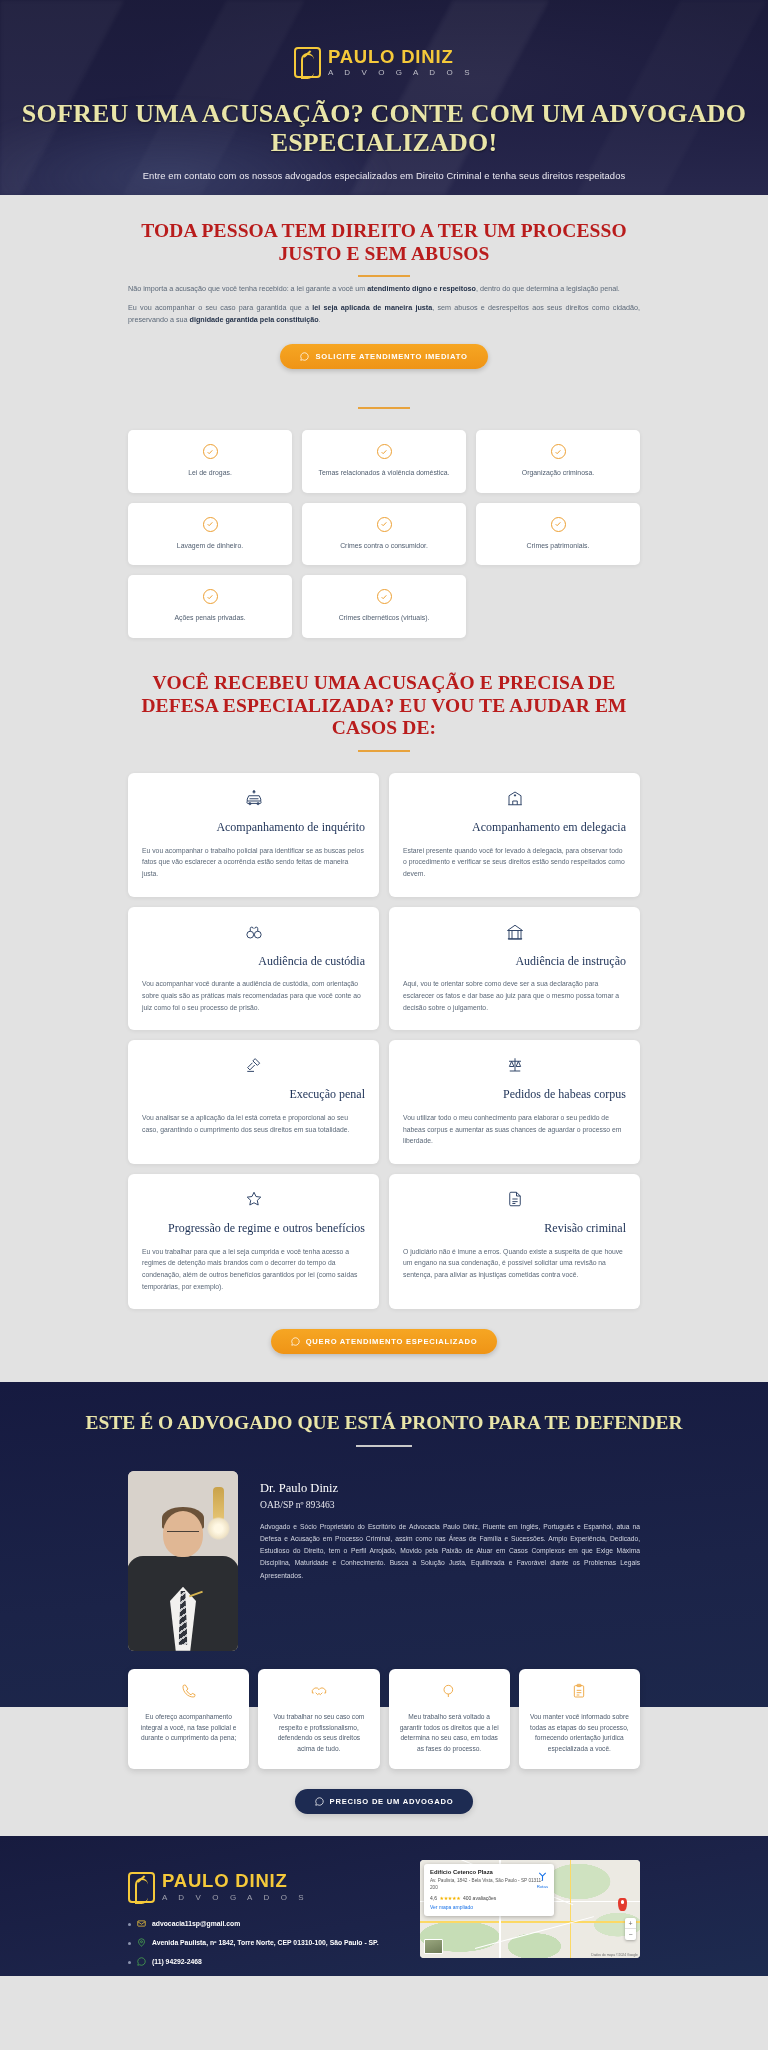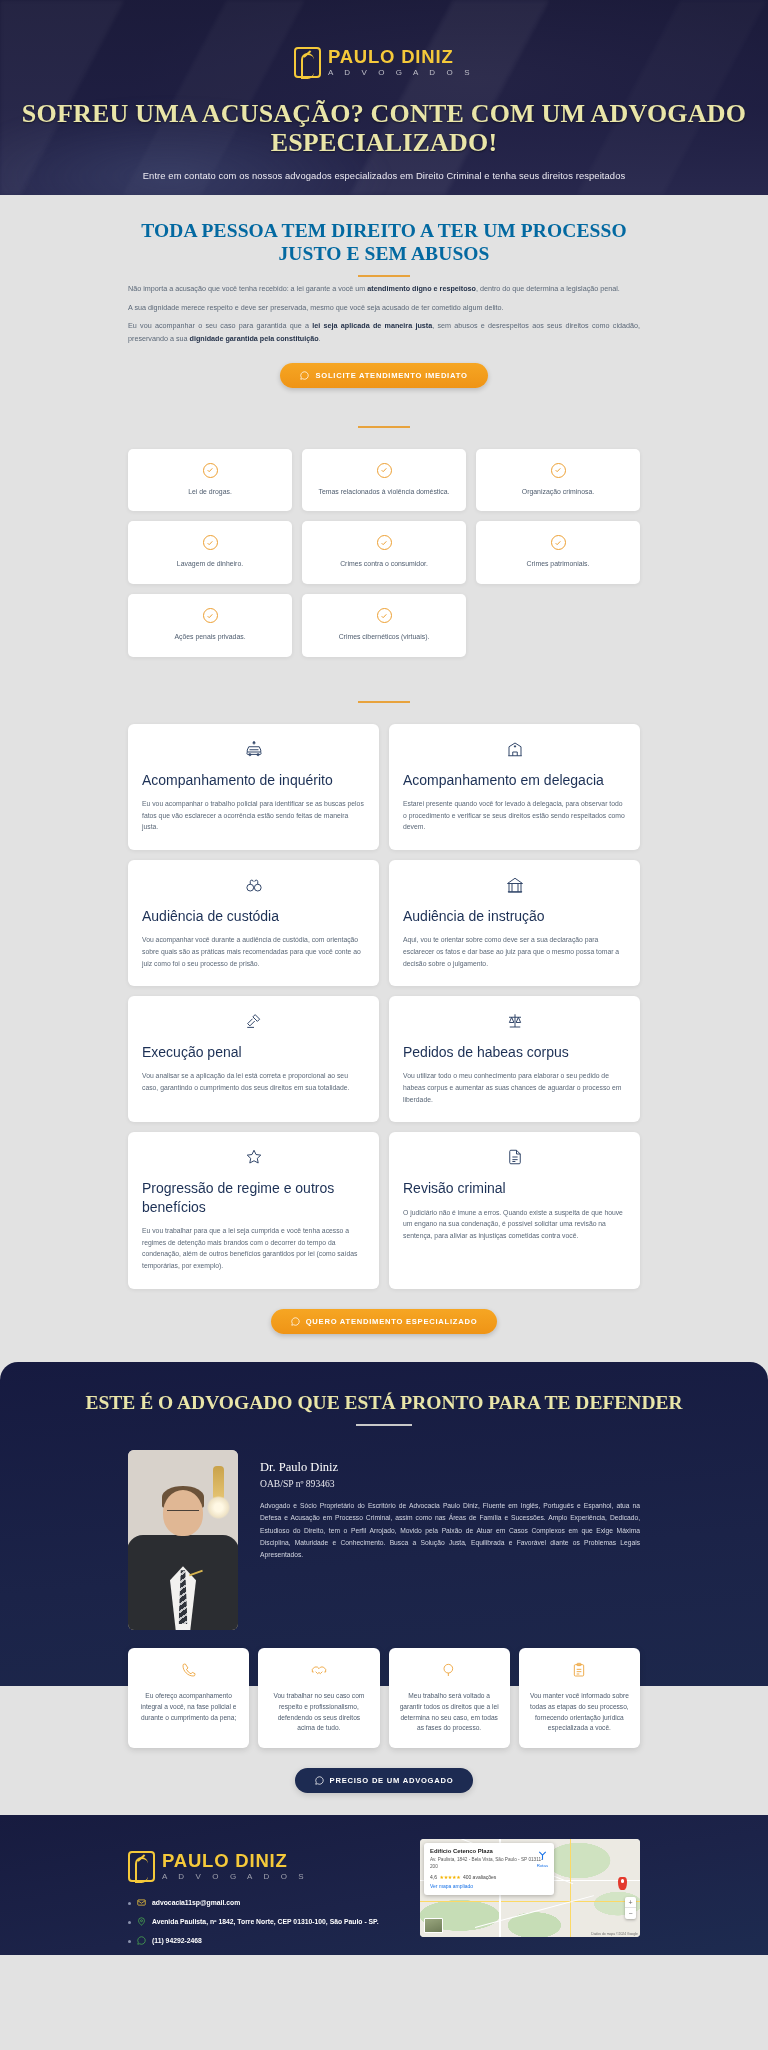--- a/index.html
+++ b/index.html
@@ -84,21 +84,21 @@
     background:#1d2b52; color:#fff; border-radius:20px;
     box-shadow:0 2px 6px rgba(0,0,0,.15);
   }
 
   
   .sec { padding:0 0 0 0; }
   .wrap { width:768px; padding:0 128px; }
   .sec-title {
     font-family:"Liberation Serif", serif;
     font-size:19.5px; line-height:1.16; font-weight:700;
-    color:#0369a1; text-align:center; letter-spacing:.1px;
+    color:#b91c1c; text-align:center; letter-spacing:.1px;
   }
   .rule { width:52px;height:2px;background:#e8a33d;margin:10px auto 0; }
 
   .body-p {
     font-size:7.2px; line-height:1.75; color:#5b6878;
     text-align:justify; margin-top:6px;
   }
   .body-p b { color:#24324a; font-weight:700; }
 
   
@@ -118,34 +118,33 @@
   
   .grid2 { display:grid; grid-template-columns:repeat(2,1fr); gap:10px; margin-top:21px; }
   .svc-card {
     background:#fff; border-radius:6px; padding:16px 14px 17px;
     box-shadow:0 1px 4px rgba(0,0,0,.07);
     display:flex; flex-direction:column;
   }
   .svc-icon { text-align:center; margin-bottom:9px; }
   .svc-icon svg { width:18px;height:18px; stroke:#2d4266; fill:none; stroke-width:1.3; }
   .svc-title {
-    font-family:Liberation Sans, sans-serif;
-    font-size:14px; color:#1c3055; text-align:left; font-weight:400;
+    font-family:Liberation Serif, serif;
+    font-size:12px; color:#1c3055; text-align:right; font-weight:400;
     line-height:1.3; margin-bottom:9px;
   }
   .svc-text { font-size:6.8px; line-height:1.72; color:#5b6878; }
 
   .center { text-align:center; }
 
   
   .adv {
     background:linear-gradient(175deg,#161a40 0%,#1b2348 45%,#1e2b4f 100%);
     padding:30px 0 0;
     position:relative;
-    border-radius:18px;
   }
   .adv h2 {
     font-family:"Liberation Serif", serif;
     font-size:19.5px; line-height:1.16; font-weight:700;
     color:#e9e5a8; text-align:center;
   }
   .adv .rule { background:#c9c9c9; width:56px; }
   .adv-row { display:flex; gap:22px; padding:24px 128px 0; align-items:flex-start; }
   .adv-photo {
     width:110px;height:180px;border-radius:6px;flex:none;overflow:hidden;position:relative;
@@ -260,21 +259,20 @@
   </section>
 
   <section class="sec" style="padding-top:25px;">
     <div class="wrap">
       <h2 class="sec-title">TODA PESSOA TEM DIREITO A TER UM PROCESSO JUSTO E SEM ABUSOS</h2>
       <div class="rule"></div>
 
       <p class="body-p">
         <span>Não importa a acusação que você tenha recebido: a lei garante a você um </span><b>atendimento digno e respeitoso</b><span>, dentro do que determina a legislação penal.</span>
       </p>
-      <p class="body-p">A sua dignidade merece respeito e deve ser preservada, mesmo que você seja acusado de ter cometido algum delito.</p>
       <p class="body-p">
         <span>Eu vou acompanhar o seu caso para garantida que a </span><b>lei seja aplicada de maneira justa</b><span>, sem abusos e desrespeitos aos seus direitos como cidadão, preservando a sua </span><b>dignidade garantida pela constituição</b><span>.</span>
       </p>
 
       <div class="center" style="margin-top:17px;">
         <button class="btn">
           <svg class="wa" viewBox="0 0 24 24" fill="none" stroke="#fff" stroke-width="2">
             <path d="M12 2a10 10 0 0 0-8.6 15.1L2 22l5-1.3A10 10 0 1 0 12 2z"></path>
           </svg>
           <span>SOLICITE ATENDIMENTO IMEDIATO</span>
@@ -350,20 +348,21 @@
               </svg>
             </span>
             <div class="crime-label">Crimes cibernéticos (virtuais).</div>
           </div>
         </div>
     </div>
   </section>
 
   <section class="sec" style="padding-top:34px;padding-bottom:28px;">
     <div class="wrap">
+      <h2 class="sec-title">VOCÊ RECEBEU UMA ACUSAÇÃO E PRECISA DE DEFESA ESPECIALIZADA? EU VOU TE AJUDAR EM CASOS DE:</h2>
       <div class="rule"></div>
       <div class="grid2" id="services-grid">
           <div class="svc-card">
             <div class="svc-icon"><svg viewBox="0 0 24 24">
                 <path d="M10 4h4M12 4v2"></path>
                 <circle cx="12" cy="3" r=".9" fill="#2d4266"></circle>
                 <path d="M3 16v-2.6l2-4.4h14l2 4.4V16"></path>
                 <rect x="2.6" y="16" width="18.8" height="3.2" rx="1.2"></rect>
                 <circle cx="6.6" cy="19.6" r="1.4"></circle>
                 <circle cx="17.4" cy="19.6" r="1.4"></circle>

